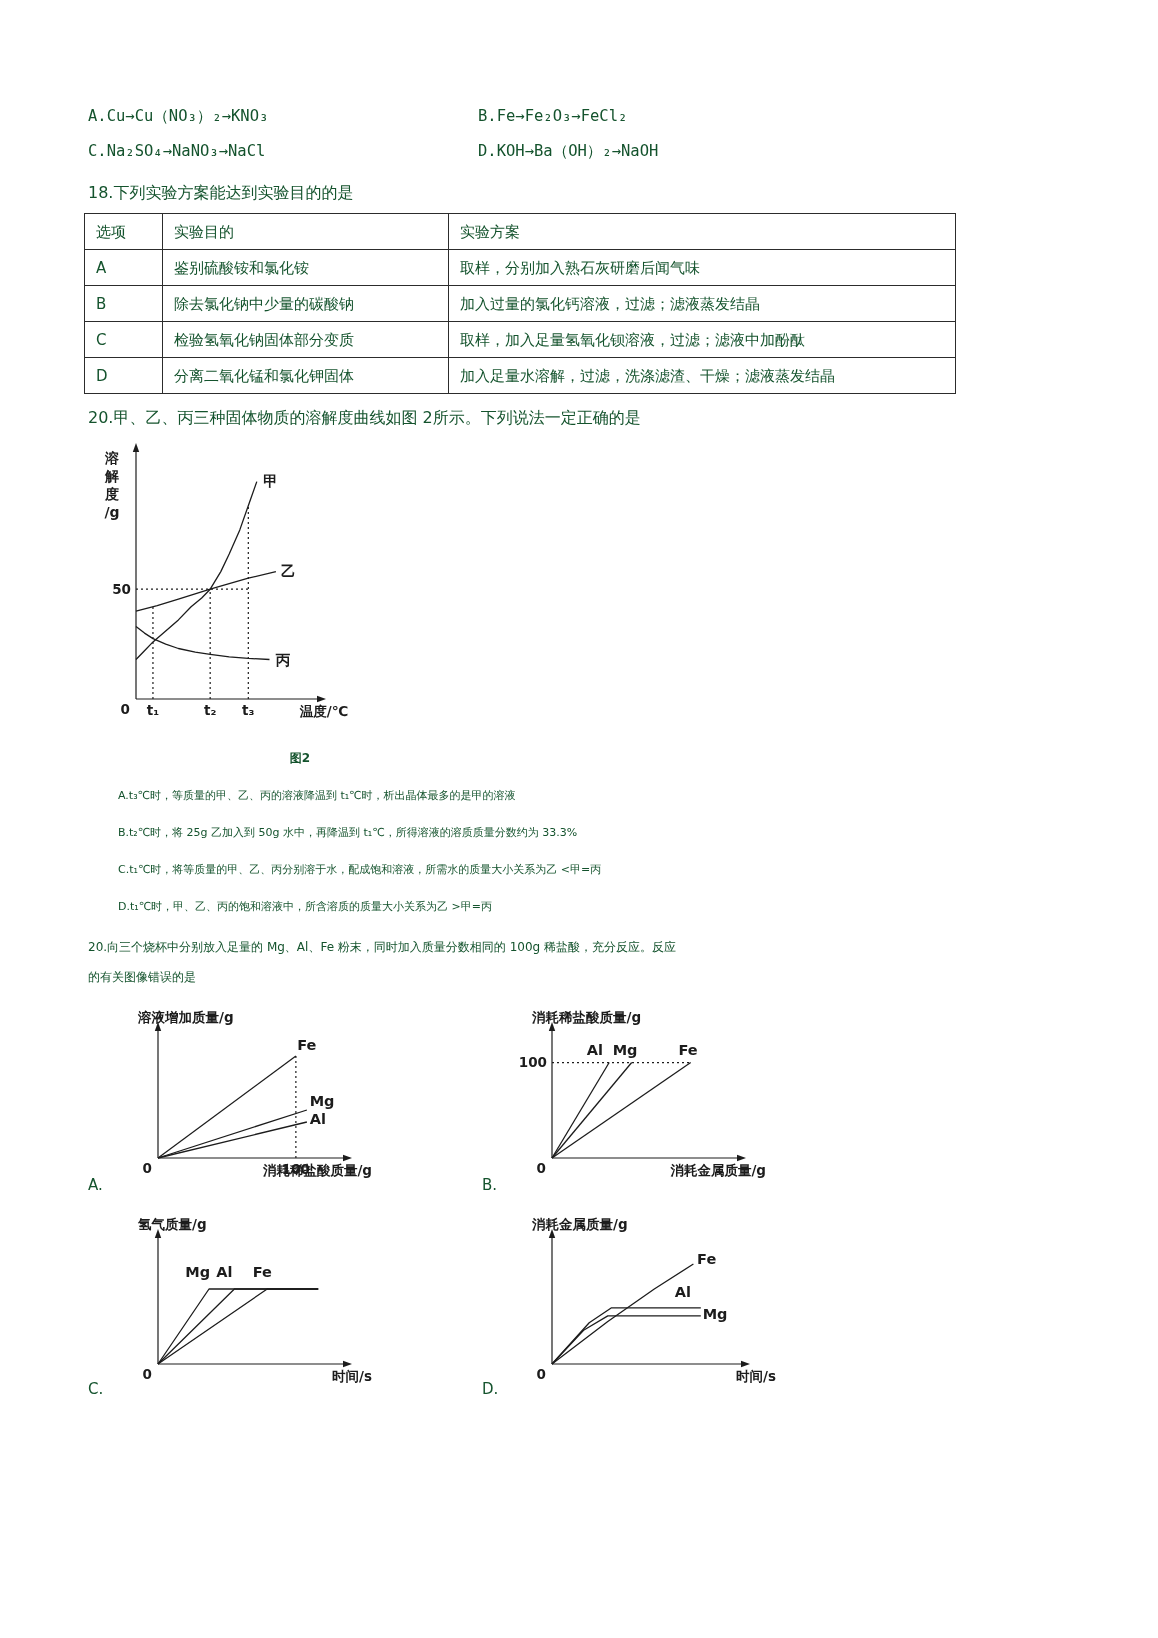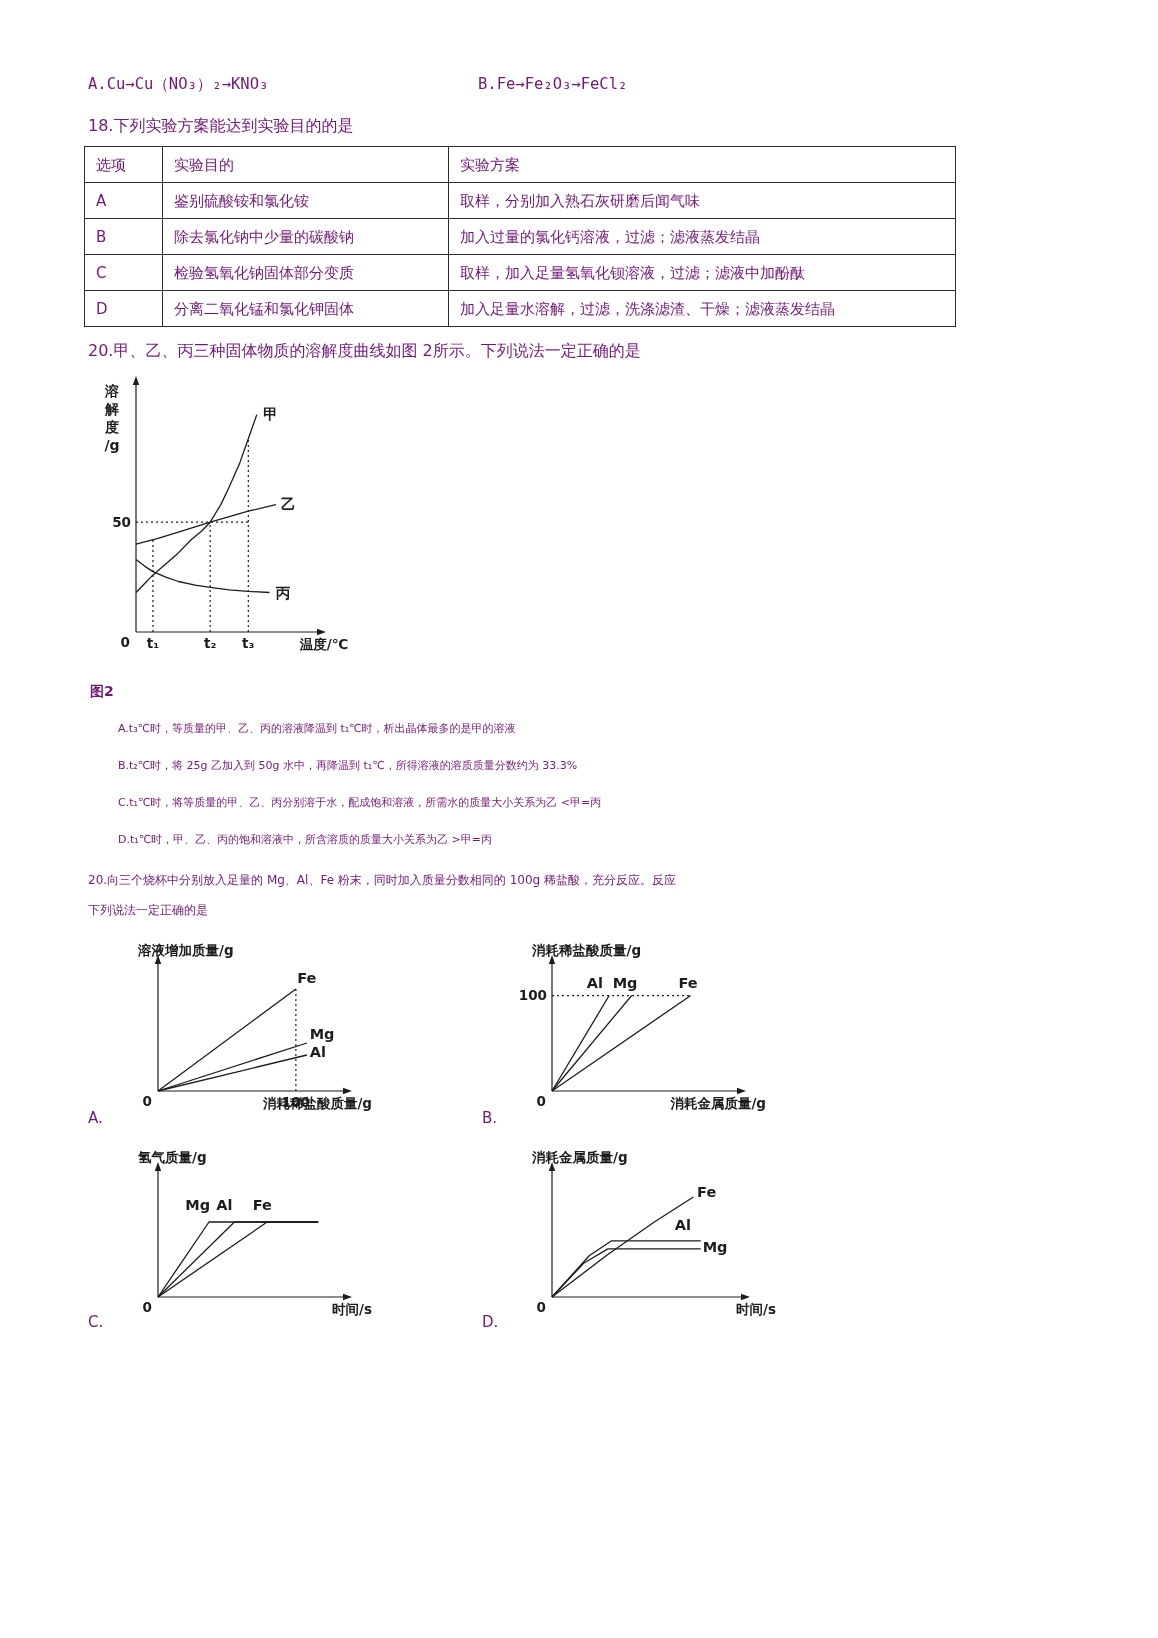--- a/index.html
+++ b/index.html
@@ -1,55 +1,59 @@
 <!DOCTYPE html>
 <html><head>
 <meta charset="utf-8">
 <style>
   * { margin:0; padding:0; box-sizing:border-box; }
   html,body { background:#ffffff; }
   body { width:1158px; font-family:"DejaVu Sans", sans-serif; }
   .page {
-    position:relative; width:1158px; height:1638px; background:#fff; color:#701a75;
-    padding:72px 90px 40px 88px; overflow:hidden;
+    position:relative; width:1158px; height:1638px; background:#fff; color:#14532d;
+    padding:104px 90px 40px 88px; overflow:hidden;
     font-size:16px; line-height:24px;
   }
   .opt2col { display:flex; margin-bottom:11px; }
   .opt2col .cell-l { width:390px; }
   .mono { font-family:"DejaVu Sans Mono", monospace; font-size:15.5px; }
   .qline { font-size:16px; margin-top:18px; }
   table.exp-table {
     border-collapse:collapse; margin-left:-4px; margin-top:8px; width:872px;
     font-size:15px; table-layout:fixed;
   }
   table.exp-table th, table.exp-table td {
     border:1px solid #2c2c2c; padding:7px 11px; text-align:left; font-weight:normal;
     height:36px; line-height:20px;
   }
   .col-opt { width:78px; } .col-purpose { width:286px; } .col-plan { width:auto; }
   .fig2-block { width:260px; margin-left:2px; margin-top:9px; }
-  .fig2-caption { text-align:left; font-weight:bold; font-size:14px; margin-top:0px; width:220px; }
+  .fig2-caption { text-align:right; font-weight:bold; font-size:12px; margin-top:0px; width:220px; }
   .q19opts { margin-top:14px; }
   .q19opts .optline { font-size:11px; margin-bottom:13px;margin-left:30px; }
   .q20stem { margin-top:10px; font-size:12px; line-height:30px; }
   .chart-row { display:flex; align-items:flex-end; margin-top:12px; }
   .chart-cell { display:flex; align-items:flex-end; }
   .chart-cell .opt-label { font-size:15px; width:26px; padding-bottom:4px; }
   .cell-b { margin-left:108px; }
   .cell-d { margin-left:108px; }
   svg text { font-family:"DejaVu Sans", sans-serif; }
 </style>
 </head>
 <body>
 
 <div class="page">
 
   <div class="opt2col">
     <span class="cell-l mono">A.Cu→Cu（NO₃）₂→KNO₃</span>
     <span class="mono">B.Fe→Fe₂O₃→FeCl₂</span>
+  </div>
+  <div class="opt2col">
+    <span class="cell-l mono">C.Na₂SO₄→NaNO₃→NaCl</span>
+    <span class="mono">D.KOH→Ba（OH）₂→NaOH</span>
   </div>
 
   <div class="qline">18.下列实验方案能达到实验目的的是</div>
   <table class="exp-table">
     <thead>
       <tr>
         <th class="col-opt">选项</th>
         <th class="col-purpose">实验目的</th>
         <th class="col-plan">实验方案</th>
       </tr>
@@ -111,21 +115,21 @@
   </div>
 
   <div class="q19opts">
     <div class="optline">A.t₃℃时，等质量的甲、乙、丙的溶液降温到 t₁℃时，析出晶体最多的是甲的溶液</div>
     <div class="optline">B.t₂℃时，将 25g 乙加入到 50g 水中，再降温到 t₁℃，所得溶液的溶质质量分数约为 33.3%</div>
     <div class="optline">C.t₁℃时，将等质量的甲、乙、丙分别溶于水，配成饱和溶液，所需水的质量大小关系为乙 &lt;甲=丙</div>
     <div class="optline">D.t₁℃时，甲、乙、丙的饱和溶液中，所含溶质的质量大小关系为乙 &gt;甲=丙</div>
   </div>
 
   <div class="q20stem">20.向三个烧杯中分别放入足量的 Mg、Al、Fe 粉末，同时加入质量分数相同的 100g 稀盐酸，充分反应。反应</div>
-  <div class="q20stem" style="margin-top:0;">下列说法一定正确的是</div>
+  <div class="q20stem" style="margin-top:0;">的有关图像错误的是</div>
 
   <div class="chart-row">
     <div class="chart-cell">
       <span class="opt-label">A.</span>
       <div><svg width="260" height="190">
             <line x1="44" y1="154" x2="230" y2="154" stroke="#1c1c1c" stroke-width="1.2"></line>
             <line x1="44" y1="154" x2="44" y2="26" stroke="#1c1c1c" stroke-width="1.2"></line>
             <polygon points="238,154 229,150.8 229,157.2" fill="#1c1c1c"></polygon>
             <polygon points="44,18 40.8,27 47.2,27" fill="#1c1c1c"></polygon>
             <text x="38" y="169" text-anchor="end" font-size="13.5" fill="#1c1c1c" font-weight="bold">0</text>

